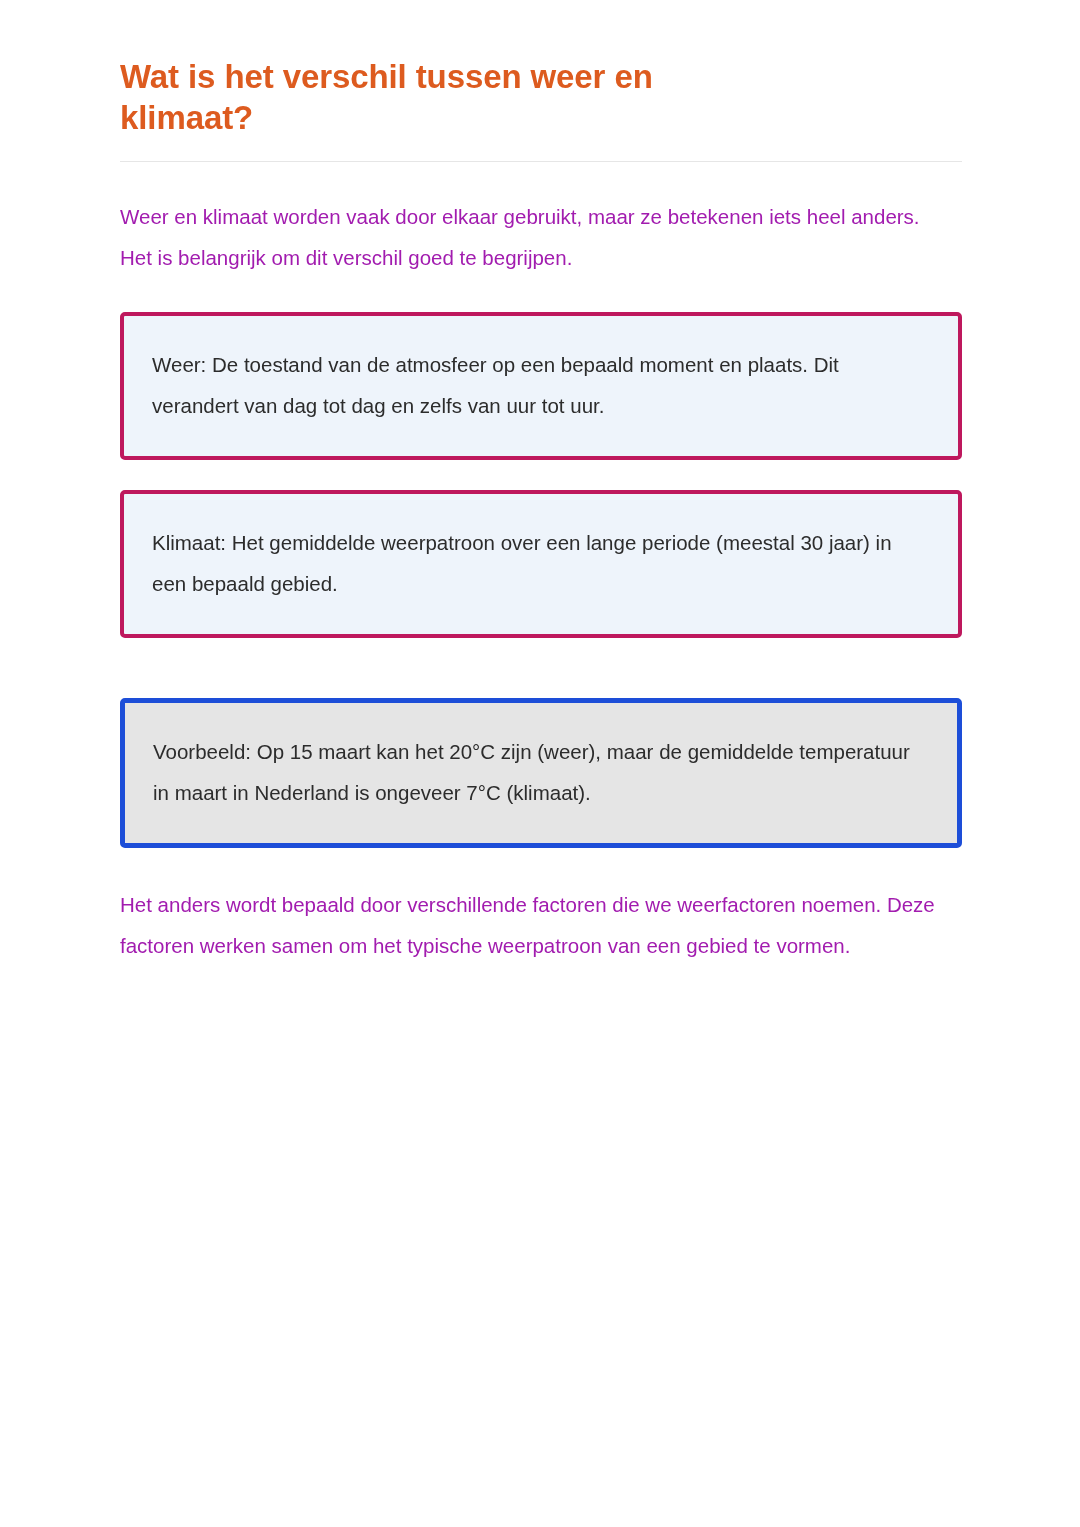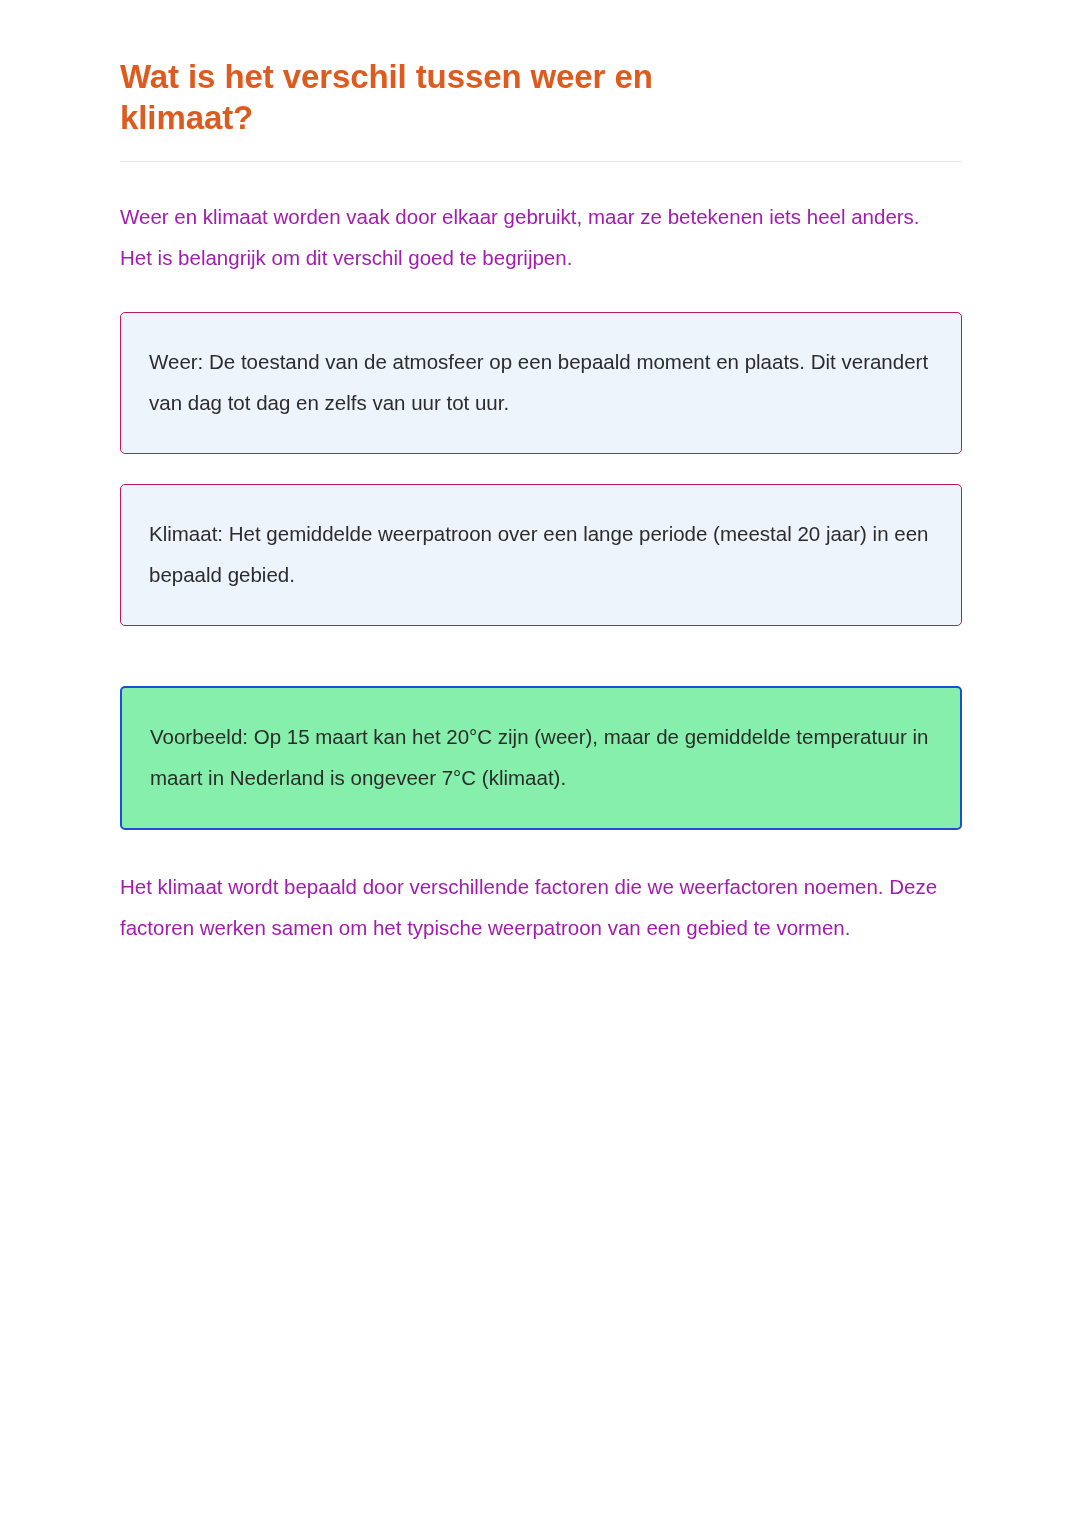--- a/index.html
+++ b/index.html
@@ -54,25 +54,25 @@
   }
   .callout p {
     margin: 0;
     font-size: 20.5px;
     line-height: 41px;
     color: #2c2c2c;
     font-weight: 400;
   }
   .callout--info {
     background: #eef4fb;
-    border: 1px solid #be185d;
+    border: 4px solid #be185d;
   }
   .callout--example {
-    background: #86efac;
-    border: 2px solid #1d4ed8;
+    background: #e5e5e5;
+    border: 5px solid #1d4ed8;
   }
   .gap-28 { height: 28px; }
   .gap-30 { height: 30px; }
   .gap-32 { height: 32px; }
   .gap-34 { height: 34px; }
   .gap-36 { height: 36px; }
 </style>
 </head>
 <body>
 
@@ -86,29 +86,29 @@
 
   <div class="gap-34"></div>
 
   <div class="callout callout--info">
     <p>Weer: De toestand van de atmosfeer op een bepaald moment en plaats. Dit verandert van dag tot dag en zelfs van uur tot uur.</p>
   </div>
 
   <div class="gap-30"></div>
 
   <div class="callout callout--info">
-    <p>Klimaat: Het gemiddelde weerpatroon over een lange periode (meestal 20 jaar) in een bepaald gebied.</p>
+    <p>Klimaat: Het gemiddelde weerpatroon over een lange periode (meestal 30 jaar) in een bepaald gebied.</p>
   </div>
 
   <div class="gap-32"></div>
 
 
   <div class="gap-28"></div>
 
   <div class="callout callout--example">
     <p>Voorbeeld: Op 15 maart kan het 20°C zijn (weer), maar de gemiddelde temperatuur in maart in Nederland is ongeveer 7°C (klimaat).</p>
   </div>
 
   <div class="gap-36"></div>
 
-  <p class="body-text">Het klimaat wordt bepaald door verschillende factoren die we weerfactoren noemen. Deze factoren werken samen om het typische weerpatroon van een gebied te vormen.</p>
+  <p class="body-text">Het anders wordt bepaald door verschillende factoren die we weerfactoren noemen. Deze factoren werken samen om het typische weerpatroon van een gebied te vormen.</p>
 
 </div>
 
 </body></html>

